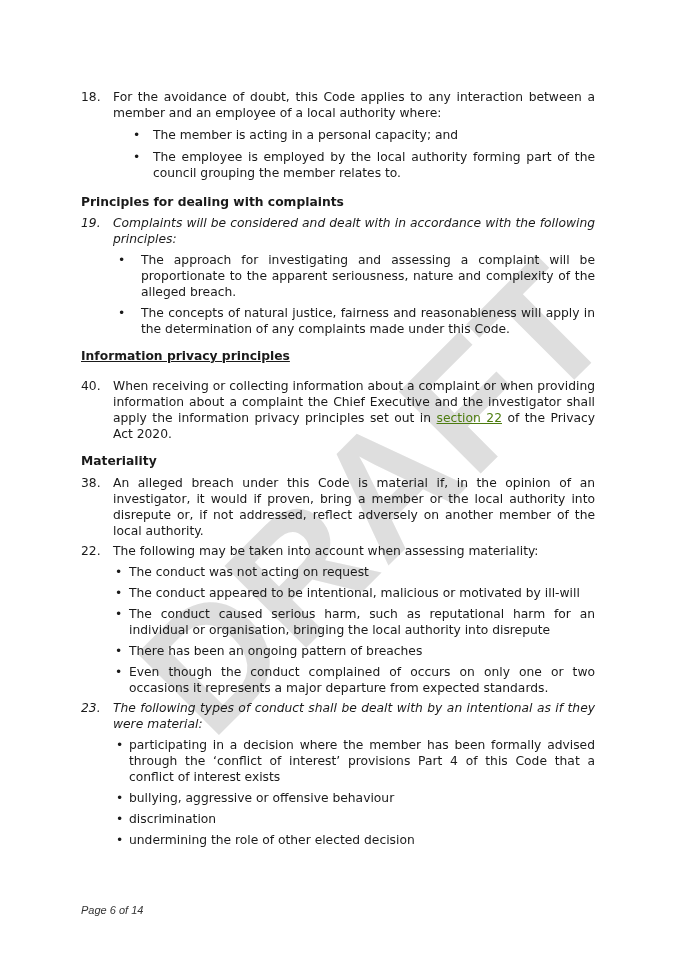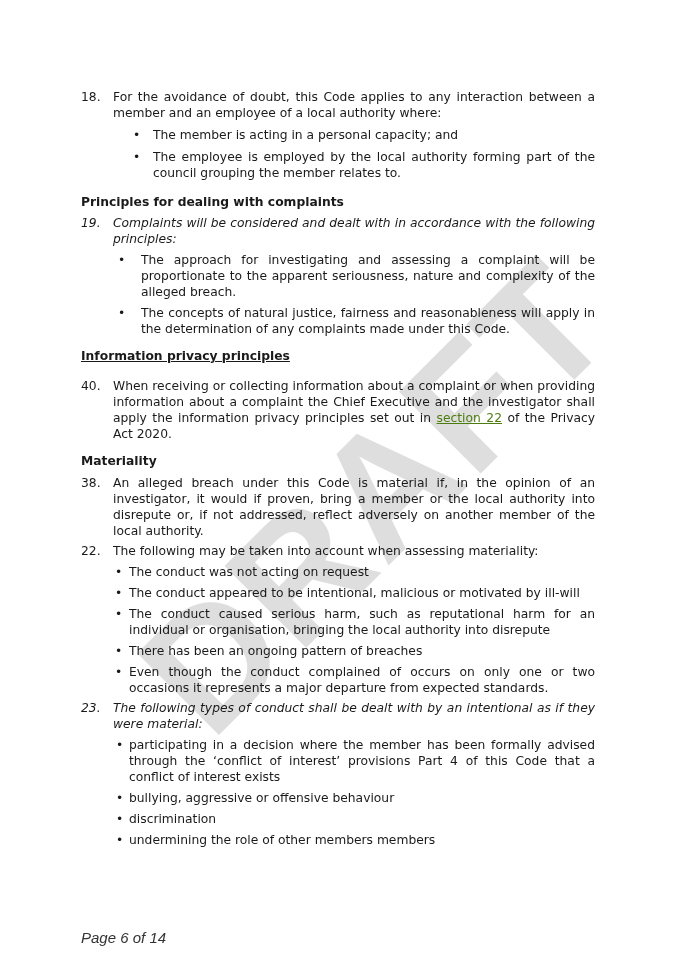--- a/index.html
+++ b/index.html
@@ -27,21 +27,21 @@
     .b2 li { padding-left: 60px; margin-top: 5px; }
     .b2 li .dot { position: absolute; left: 37px; top: 0; }
     .b3 li { padding-left: 48px; margin-top: 5px; }
     .b3 li .dot { position: absolute; left: 34px; top: 0; }
     .h1 { font-weight: bold; margin: 15px 0 0 0; }
     .h2 { font-weight: bold; margin: 11px 0 0 0; }
     .link { color: #4d7c0f; text-decoration: underline; cursor: pointer; }
     .footer {
       position: absolute; left: 81px; top: 902px;
       font-family: "Liberation Sans", sans-serif; font-style: italic;
-      font-size: 15px; color: #333; margin-top: 28px;
+      font-size: 11px; color: #333;
     }
   </style>
 </head>
 <body>
 
 <div class="page">
   <div class="watermark">DRAFT</div>
 
   <div class="content">
 
@@ -92,18 +92,18 @@
     </ul>
 
     <div class="para" style="margin-top:4px;font-style:italic;">
       <span class="num">23.</span>
       <span>The following types of conduct shall be dealt with by an intentional as if they were material:</span>
     </div>
     <ul class="bul b3">
       <li style="padding-left:48px;"><span class="dot" style="left:35px;">•</span><span>participating in a decision where the member has been formally advised through the ‘conflict of interest’ provisions Part 4 of this Code that a conflict of interest exists</span></li>
       <li style="padding-left:48px;"><span class="dot" style="left:35px;">•</span><span>bullying, aggressive or offensive behaviour</span></li>
       <li style="padding-left:48px;"><span class="dot" style="left:35px;">•</span><span>discrimination</span></li>
-      <li style="padding-left:48px;"><span class="dot" style="left:35px;">•</span><span>undermining the role of other members members</span></li>
+      <li style="padding-left:48px;"><span class="dot" style="left:35px;">•</span><span>undermining the role of other elected decision</span></li>
     </ul>
   </div>
 
   <div class="footer">Page 6 of 14</div>
 </div>
 
 </body></html>

